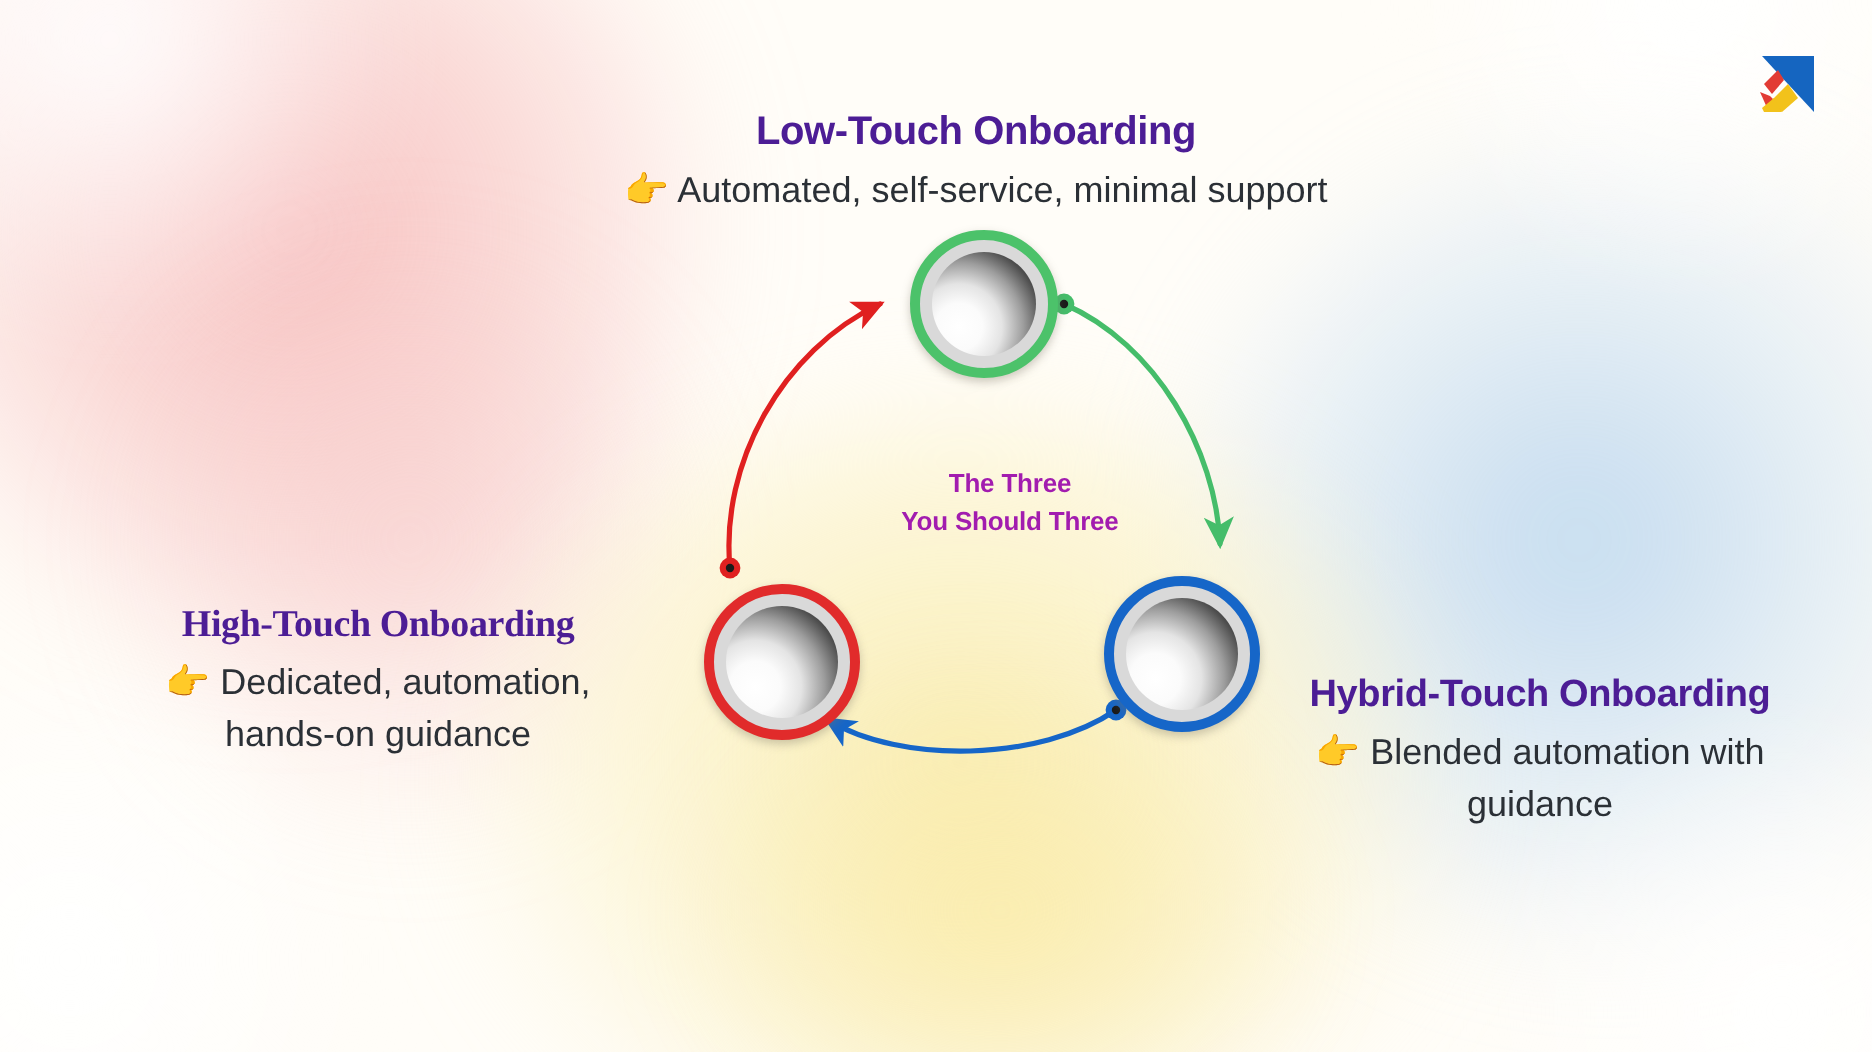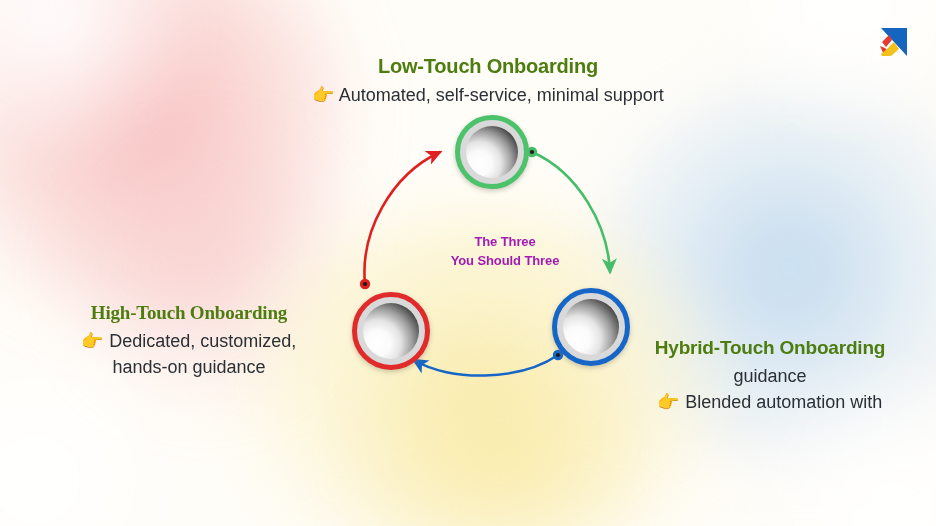--- a/index.html
+++ b/index.html
@@ -78,21 +78,21 @@
     background:
       radial-gradient(circle at 26% 72%, #ffffff 0%, #fbfbfb 22%, #e4e4e4 40%, #9d9d9d 60%, #4e4e4e 78%, #2a2a2a 94%);
   }
   #node-low{left:455px;top:115px;width:64px;height:64px;border:5px solid #4cc26a;background:#d9d9d9;}
   #node-high{left:352px;top:292px;width:68px;height:68px;border:5px solid #e12b2b;background:#d9d9d9;}
   #node-hybrid{left:552px;top:288px;width:68px;height:68px;border:5px solid #1666c8;background:#d9d9d9;}
 
   
   .lbl{position:absolute;}
   .lbl .title{
-    font-weight:bold;color:#4d7c0f;letter-spacing:-.2px;
+    font-weight:bold;color:#4c1d95;letter-spacing:-.2px;
     white-space:nowrap;
   }
   .lbl .desc{color:#2b3036;}
   .hand{color:#f7c948;}
 
   #label-low{left:188px;top:54px;width:600px;text-align:center;}
   #label-low .title{font-size:20px;line-height:25px;}
   #label-low .desc{font-size:18px;line-height:25px;margin-top:4px;}
 
   #label-high{left:24px;top:300px;width:330px;text-align:center;}
@@ -180,26 +180,26 @@
   </div>
 
   <div class="lbl" id="label-low">
     <div class="title">Low-Touch Onboarding</div>
     <div class="desc"><span class="hand">👉</span> <span>Automated, self-service, minimal support</span></div>
   </div>
 
   <div class="lbl" id="label-high">
     <div class="title">High-Touch Onboarding</div>
     <div class="desc">
-      <div><span class="hand">👉</span> <span>Dedicated, customized,</span></div>
+      <div><span class="hand">👉</span> <span>Dedicated, automation,</span></div>
       <div>hands-on guidance</div>
     </div>
   </div>
 
   <div class="lbl" id="label-hybrid">
     <div class="title">Hybrid-Touch Onboarding</div>
     <div class="desc">
+      <div><span class="hand">👉</span> <span>Blended automation with</span></div>
       <div>guidance</div>
-      <div><span class="hand">👉</span> <span>Blended automation with</span></div>
     </div>
   </div>
 
 </div>
 
 </body></html>

